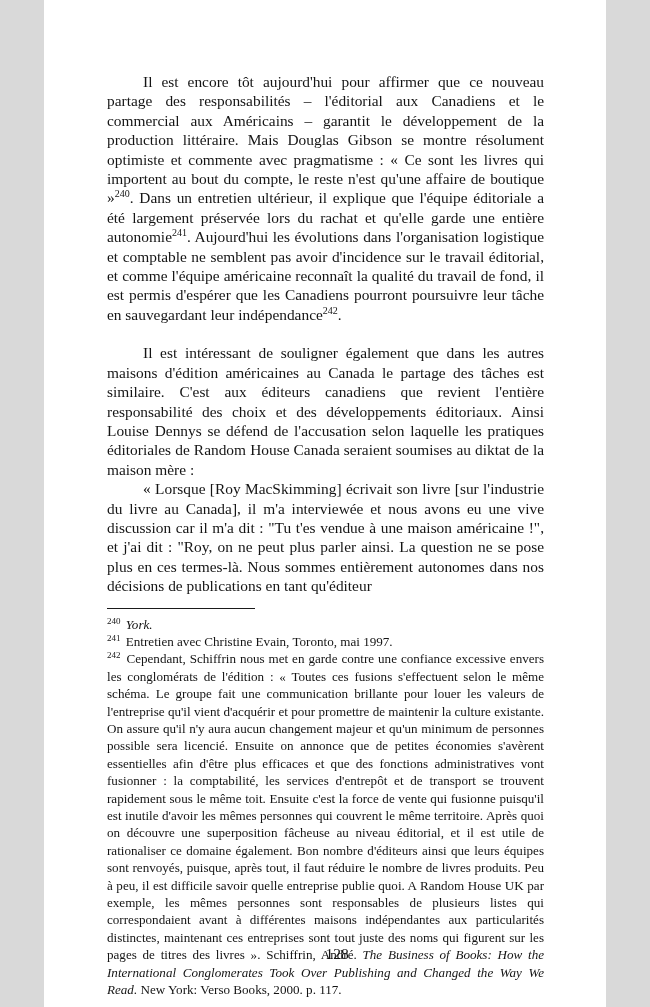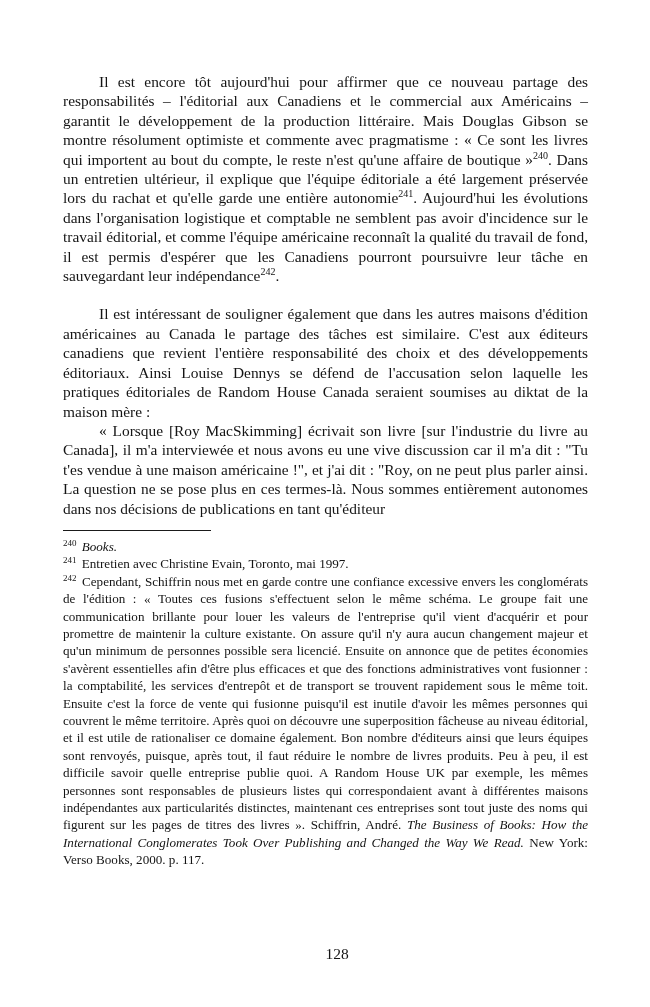--- a/index.html
+++ b/index.html
@@ -1,18 +1,18 @@
 <!DOCTYPE html>
 <html><head>
 <meta charset="utf-8">
 <style>
   html, body { margin: 0; padding: 0; background: #d9d9d9; }
   .page {
     position: relative;
-    width: 650px;
+    width: 562px;
     height: 1007px;
     margin: 0 auto;
     background: #ffffff;
     box-sizing: border-box;
     padding: 72px 62px 0 63px;
     font-family: "Liberation Serif", "DejaVu Serif", serif;
     color: #141414;
     overflow: hidden;
   }
   .body-text p {
@@ -73,21 +73,21 @@
 
     <p class="indent gap-above"><span>Il est intéressant de souligner également que dans les autres maisons d'édition américaines au Canada le partage des tâches est similaire. C'est aux éditeurs canadiens que revient l'entière responsabilité des choix et des développements éditoriaux. Ainsi Louise Dennys se défend de l'accusation selon laquelle les pratiques éditoriales de Random House Canada seraient soumises au diktat de la maison mère :</span></p>
 
     <p class="indent"><span>« Lorsque [Roy MacSkimming] écrivait son livre [sur l'industrie du livre au Canada], il m'a interviewée et nous avons eu une vive discussion car il m'a dit : "Tu t'es vendue à une maison américaine !", et j'ai dit : "Roy, on ne peut plus parler ainsi. La question ne se pose plus en ces termes-là. Nous sommes entièrement autonomes dans nos décisions de publications en tant qu'éditeur</span></p>
 
   </div>
 
   <div class="footnotes">
     <hr class="fn-sep">
 
-    <p class="footnote"><sup class="fn-num">240</sup> <span class="italic">Books.</span></p>
+    <p class="footnote"><sup class="fn-num">240</sup> <span class="italic">York.</span></p>
 
     <p class="footnote"><sup class="fn-num">241</sup> <span>Entretien avec Christine Evain, Toronto, mai 1997.</span></p>
 
     <p class="footnote"><sup class="fn-num">242</sup> <span>Cependant, Schiffrin nous met en garde contre une confiance excessive envers les conglomérats de l'édition : « Toutes ces fusions s'effectuent selon le même schéma. Le groupe fait une communication brillante pour louer les valeurs de l'entreprise qu'il vient d'acquérir et pour promettre de maintenir la culture existante. On assure qu'il n'y aura aucun changement majeur et qu'un minimum de personnes possible sera licencié. Ensuite on annonce que de petites économies s'avèrent essentielles afin d'être plus efficaces et que des fonctions administratives vont fusionner : la comptabilité, les services d'entrepôt et de transport se trouvent rapidement sous le même toit. Ensuite c'est la force de vente qui fusionne puisqu'il est inutile d'avoir les mêmes personnes qui couvrent le même territoire. Après quoi on découvre une superposition fâcheuse au niveau éditorial, et il est utile de rationaliser ce domaine également. Bon nombre d'éditeurs ainsi que leurs équipes sont renvoyés, puisque, après tout, il faut réduire le nombre de livres produits. Peu à peu, il est difficile savoir quelle entreprise publie quoi. A Random House UK par exemple, les mêmes personnes sont responsables de plusieurs listes qui correspondaient avant à différentes maisons indépendantes aux particularités distinctes, maintenant ces entreprises sont tout juste des noms qui figurent sur les pages de titres des livres ». Schiffrin, André. </span><span class="italic">The Business of Books: How the International Conglomerates Took Over Publishing and Changed the Way We Read.</span><span> New York: Verso Books, 2000. p. 117.</span></p>
   </div>
 
   <div class="page-number">128</div>
 
 </div>
 

